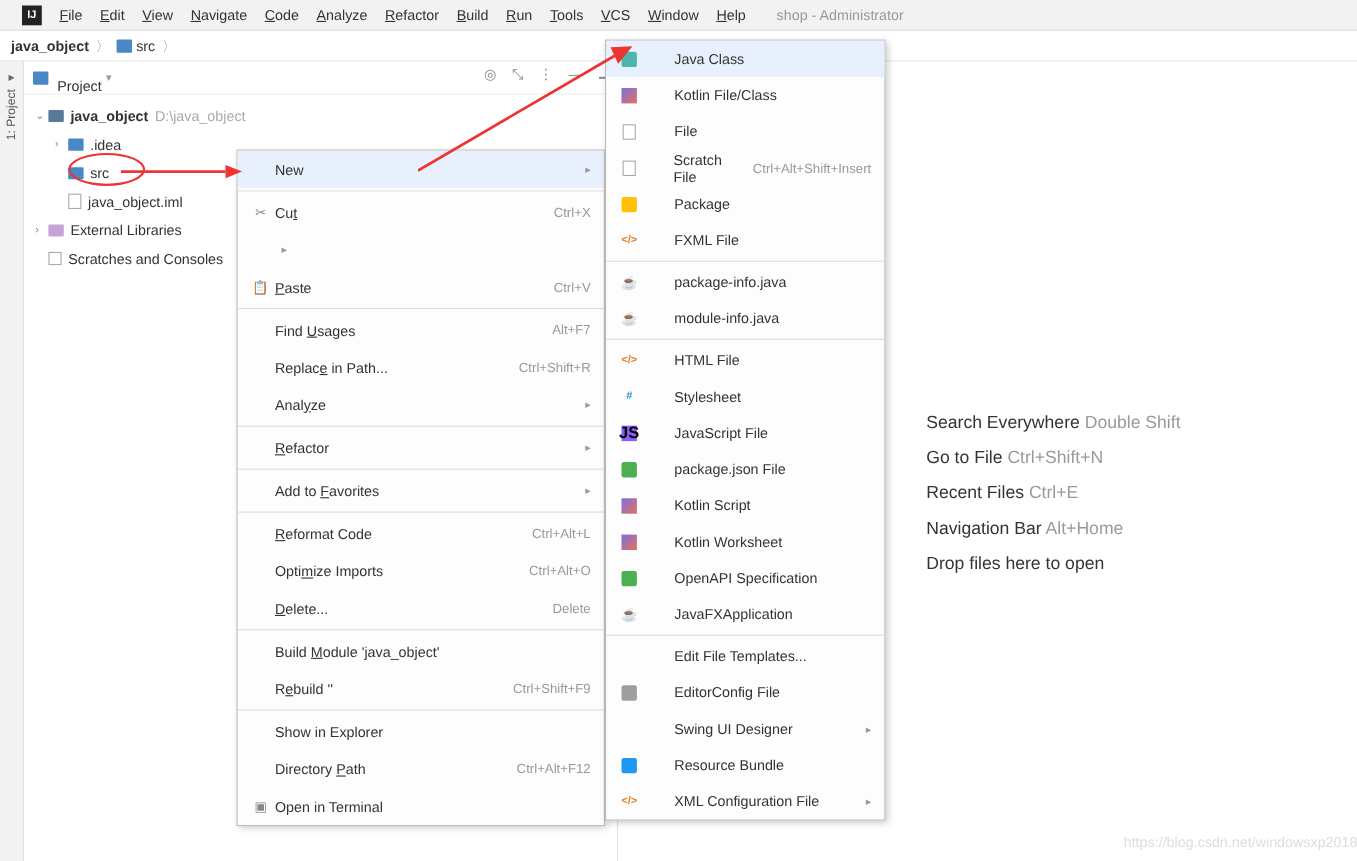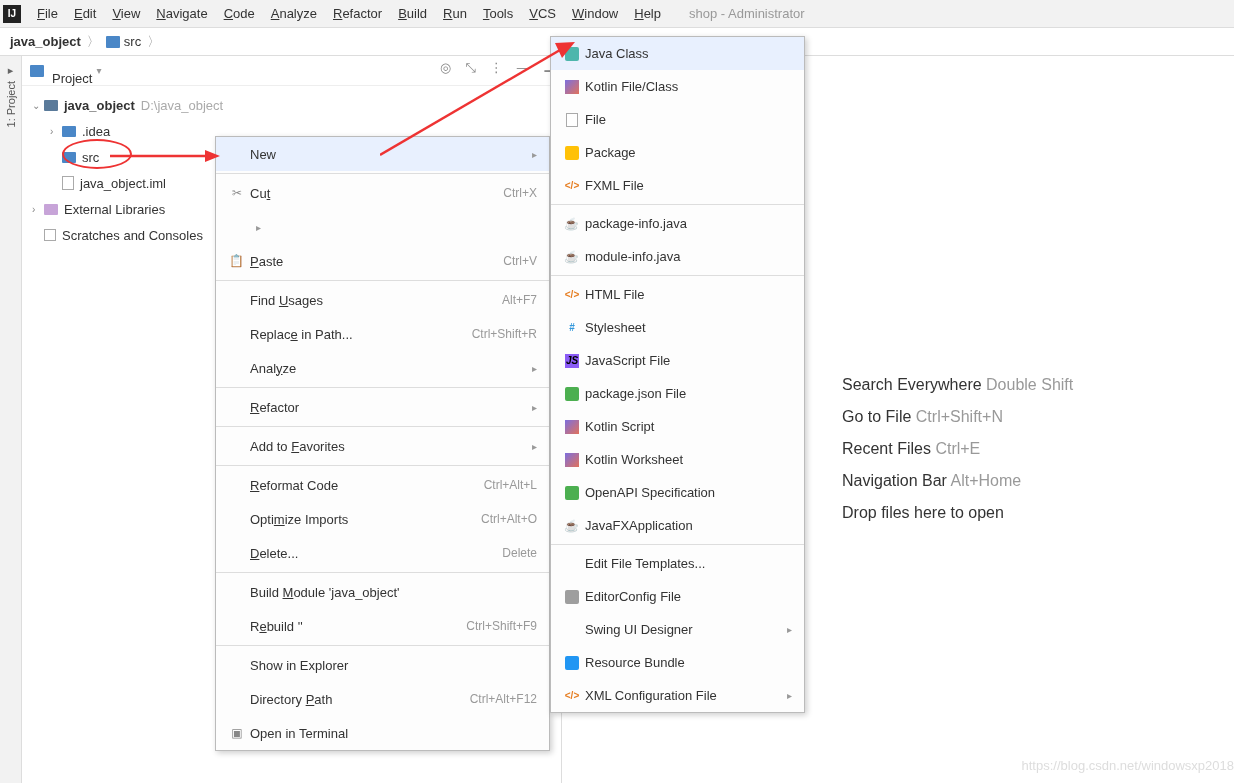--- a/index.html
+++ b/index.html
@@ -1,18 +1,18 @@
 <!DOCTYPE html>
 <html><head>
 <meta charset="utf-8">
 <style>
 * { margin: 0; padding: 0; box-sizing: border-box; font-family: "Segoe UI", Arial, sans-serif; }
 body { width: 1234px; height: 783px; background: #fff; overflow: hidden; position: relative; font-size: 13px; color: #333; }
 
-.menubar { height: 28px; background: #f2f2f2; display: flex; align-items: center; padding-left: 3px; border-bottom: 1px solid #ddd; }
+.menubar { height: 28px; background: #f2f2f2; display: flex; align-items: center; padding-left: 20px; border-bottom: 1px solid #ddd; }
 .app-icon { width: 18px; height: 18px; background: #222; color: #fff; font-size: 10px; font-weight: bold; display: flex; align-items: center; justify-content: center; margin-right: 8px; }
 .menubar-item { padding: 0 8px; cursor: pointer; }
 .menubar-item u { text-decoration: underline; }
 .window-title { margin-left: 20px; color: #999; }
 
 .breadcrumb { height: 28px; display: flex; align-items: center; padding-left: 10px; font-size: 13px; border-bottom: 1px solid #ddd; }
 .breadcrumb b { font-weight: bold; }
 .breadcrumb .sep { margin: 0 6px; color: #999; }
 .bc-folder { width: 14px; height: 12px; background: #4a87c7; display: inline-block; margin-right: 4px; border-radius: 1px; }
 
@@ -52,31 +52,31 @@
 .ctx-item { height: 34px; display: flex; align-items: center; padding: 0 12px; cursor: pointer; }
 .ctx-item.hl { background: #e8f0fe; }
 .ctx-icon { width: 18px; display: flex; justify-content: center; margin-right: 4px; color: #888; font-size: 12px; }
 .ctx-label { flex: 1; }
 .ctx-label u { text-decoration: underline; }
 .ctx-shortcut { color: #999; font-size: 12px; }
 .ctx-arrow { color: #999; font-size: 10px; margin-left: 6px; }
 .ctx-sep { height: 1px; background: #ddd; margin: 2px 0; }
 
 .ctx2 { left: 550px; top: 36px; width: 255px; }
-.ctx2 .ctx-item { height: 33px; }
+.ctx2 .ctx-item { height: 33px; gap: 28px; }
 .ic-square { width: 14px; height: 14px; display: inline-block; border-radius: 2px; }
 .ic-teal { background: #4db6ac; }
 .ic-blue { background: #2196f3; }
 .ic-yellow { background: #ffc107; }
 .ic-green { background: #4caf50; }
 .ic-gray { background: #9e9e9e; }
 .ic-file { width: 12px; height: 14px; border: 1px solid #aaa; background: #fff; display: inline-block; }
 .ic-html { color: #e67e22; font-weight: bold; font-size: 10px; }
 .ic-css { color: #3498db; font-weight: bold; font-size: 10px; }
-.ic-js { background: #8b5cf6; color: #000; font-size: 10px; font-weight: bold; width: 14px; height: 14px; display: flex; align-items: center; justify-content: center; font-style: italic; }
+.ic-js { background: #8b5cf6; color: #000; font-size: 15px; font-weight: bold; width: 14px; height: 14px; display: flex; align-items: center; justify-content: center; }
 .ic-ts { background: #3178c6; color: #fff; font-size: 9px; font-weight: bold; width: 14px; height: 14px; display: flex; align-items: center; justify-content: center; }
 .ic-java { color: #e76f00; font-size: 12px; }
 .ic-kotlin { background: linear-gradient(135deg,#7c6fde,#e1725c); width: 14px; height: 14px; }
 
 
 .arrow { position: absolute; pointer-events: none; z-index: 200; }
 .arrow-line { stroke: #e33; stroke-width: 2.5; fill: none; }
 .arrow-head { fill: #e33; }
 </style>
 </head>
@@ -282,20 +282,27 @@
       <span class="ctx-label">Kotlin File/Class</span>
     </div>
     <div class="ctx-item">
       <span class="ctx-icon">
         <span class="ic-file"></span>
       </span>
       <span class="ctx-label">File</span>
     </div>
     <div class="ctx-item">
       <span class="ctx-icon">
+        <span class="ic-file"></span>
+      </span>
+      <span class="ctx-label">Scratch File</span>
+      <span class="ctx-shortcut">Ctrl+Alt+Shift+Insert</span>
+    </div>
+    <div class="ctx-item">
+      <span class="ctx-icon">
         <span class="ic-square ic-yellow"></span>
       </span>
       <span class="ctx-label">Package</span>
     </div>
     <div class="ctx-item">
       <span class="ctx-icon">
         <span class="ic-html">&lt;/&gt;</span>
       </span>
       <span class="ctx-label">FXML File</span>
     </div>

